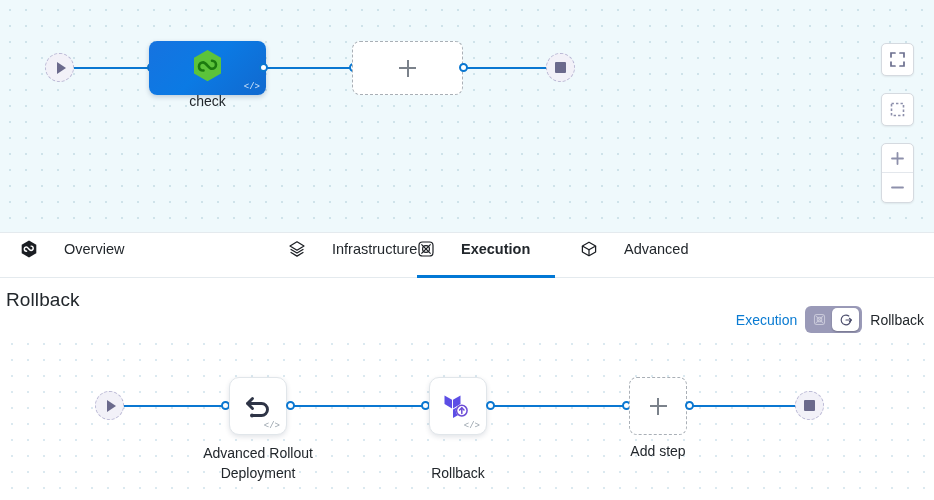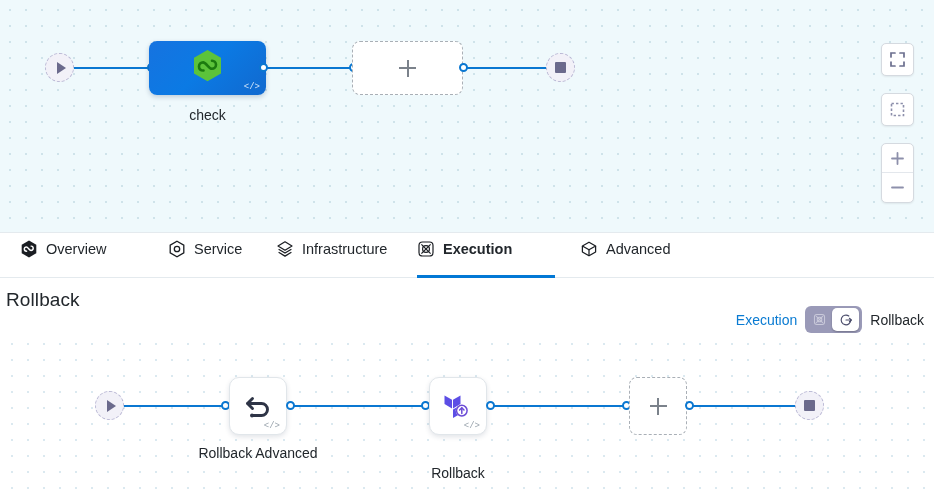--- a/index.html
+++ b/index.html
@@ -24,21 +24,21 @@
 
   
   .tabbar {
     position: absolute; left: 0; top: 232px; width: 934px; height: 46px;
     background: #ffffff;
     border-top: 1px solid #e4eaee;
     border-bottom: 1px solid #e4eaee;
     display: flex; align-items: flex-end;
   }
   .tab {
-    display: flex; align-items: center; gap: 8px;
+    display: flex; align-items: center; gap: 26px;
     height: 100%; padding: 0 0 0 0;
     font-size: 14.5px; color: #22272c;
     cursor: pointer; position: relative;
     padding-bottom: 12px;
   }
   .tab .tab-ico { display: flex; align-items: center; justify-content: center; width: 18px; height: 18px; }
   .tab-underline {
     position: absolute; left: 0; right: 0; bottom: -1px; height: 3px; background: #0278d5;
   }
   .tab.active { font-weight: bold; }
@@ -179,21 +179,21 @@
     <div class="stage-node" style="left:149px; top:41px;">
       <svg width="117" height="54" viewBox="0 0 117 54">
         <polygon points="58.5,9 72,16.8 72,32.4 58.5,40.2 45,32.4 45,16.8" fill="#5cc33a"></polygon>
         <g fill="none" stroke="#1b7a0f" stroke-width="2.6" stroke-linecap="round">
           <path d="M54.5 29.5 C51.6 29.5 50 27.7 50 25.4 C50 23.1 51.8 21.4 54.1 21.4 C57.4 21.4 59.5 27.8 62.9 27.8 C65.2 27.8 67 26.1 67 23.8 C67 21.5 65.3 19.7 63 19.7"></path>
         </g>
       </svg>
       <span class="node-codeicon">&lt;/&gt;</span>
     </div>
     <div class="port" style="left:259px; top:63px;"></div>
-    <div class="node-label" style="left:149px; top:105px; width:117px;">check</div>
+    <div class="node-label" style="left:149px; top:91px; width:117px;">check</div>
 
     <div class="port" style="left:349px; top:63px;"></div>
     <div class="add-box" style="left:352px; top:41px; width:111px; height:54px;">
       <span class="plus-h"></span>
       <span class="plus-v"></span>
     </div>
     <div class="port" style="left:459px; top:63px;"></div>
 
     <div class="terminal" style="left:546px; top:53px;">
       <span class="stop-sq"></span>
@@ -238,31 +238,22 @@
         <svg width="18" height="18" viewBox="0 0 18 18">
           <polygon points="9,0.6 16.3,4.8 16.3,13.2 9,17.4 1.7,13.2 1.7,4.8" fill="#1a1d22"></polygon>
           <g fill="none" stroke="#ffffff" stroke-width="1.45" stroke-linecap="round">
             <path d="M6.6 11.3 C5.1 11.3 4.3 10.3 4.3 9.1 C4.3 7.9 5.2 7 6.4 7 C8.1 7 9.2 10.4 11 10.4 C12.2 10.4 13.2 9.5 13.2 8.3 C13.2 7.1 12.3 6.1 11.1 6.1"></path>
           </g>
         </svg>
       </span>
       <span>Overview</span>
     </div>
 
-    <div class="tab" style="position:absolute; left:168px;">
-      <span class="tab-ico">
-        <svg width="18" height="18" viewBox="0 0 18 18">
-          <polygon points="9,1.2 15.8,5.1 15.8,12.9 9,16.8 2.2,12.9 2.2,5.1" fill="none" stroke="#1a1d22" stroke-width="1.3"></polygon>
-          <circle cx="9" cy="9" r="2.7" fill="none" stroke="#1a1d22" stroke-width="1.3"></circle>
-        </svg>
-      </span>
-      <span>Service</span>
-    </div>
-
-    <div class="tab" style="position:absolute; left:276px;">
+
+    <div class="tab" style="position:absolute; left:288px;">
       <span class="tab-ico">
         <svg width="18" height="18" viewBox="0 0 18 18">
           <g fill="none" stroke="#1a1d22" stroke-width="1.25" stroke-linejoin="round">
             <path d="M9 1.8 L16 6 L9 10.2 L2 6 Z"></path>
             <path d="M2.6 9.2 L9 13 L15.4 9.2"></path>
             <path d="M2.6 12.3 L9 16.1 L15.4 12.3"></path>
           </g>
         </svg>
       </span>
       <span>Infrastructure</span>
@@ -343,21 +334,22 @@
       <svg width="34" height="34" viewBox="0 0 34 34">
         <g fill="none" stroke="#2e3446" stroke-width="2.9" stroke-linecap="round" stroke-linejoin="round">
           <path d="M11.5 9.5 L6.5 14.5 L11.5 19.5"></path>
           <path d="M6.8 14.5 H20.5 A6 6 0 0 1 20.5 26.5 H11"></path>
         </g>
         <circle cx="11" cy="26.5" r="1.9" fill="#2e3446"></circle>
       </svg>
       <span class="node-codeicon dark">&lt;/&gt;</span>
     </div>
     <div class="port" style="left:286px; top:68px;"></div>
-    <div class="node-label" style="left:178px; top:110px; width:160px;">Rollback Advanced</div>
+    <div class="node-label" style="left:178px; top:110px; width:160px;">Advanced Rollout</div>
+    <div class="node-label" style="left:178px; top:130px; width:160px;">Deployment</div>
 
     <div class="port" style="left:421px; top:68px;"></div>
     <div class="step-node" style="left:429px; top:44px;">
       <svg width="36" height="34" viewBox="0 0 36 34">
         <g fill="#5c4ee5">
           <polygon points="4.5,6.5 12,10.8 12,19.4 4.5,15.1"></polygon>
           <polygon points="13,10.8 20.5,6.5 20.5,15.1 13,19.4"></polygon>
           <polygon points="13,20.5 20.5,16.2 20.5,24.8 13,29.1"></polygon>
         </g>
         <circle cx="21.8" cy="21.6" r="6.1" fill="#ffffff"></circle>
@@ -371,19 +363,20 @@
     </div>
     <div class="port" style="left:486px; top:68px;"></div>
     <div class="node-label" style="left:388px; top:130px; width:140px;">Rollback</div>
 
     <div class="port" style="left:622px; top:68px;"></div>
     <div class="add-box" style="left:629px; top:44px; width:58px; height:58px;">
       <span class="plus-h"></span>
       <span class="plus-v"></span>
     </div>
     <div class="port" style="left:685px; top:68px;"></div>
+    <div class="node-label" style="left:607px; top:108px; width:102px;">Add step</div>
 
     <div class="terminal" style="left:795px; top:58px;">
       <span class="stop-sq"></span>
     </div>
   </div>
 
 </div>
 
 </body></html>

